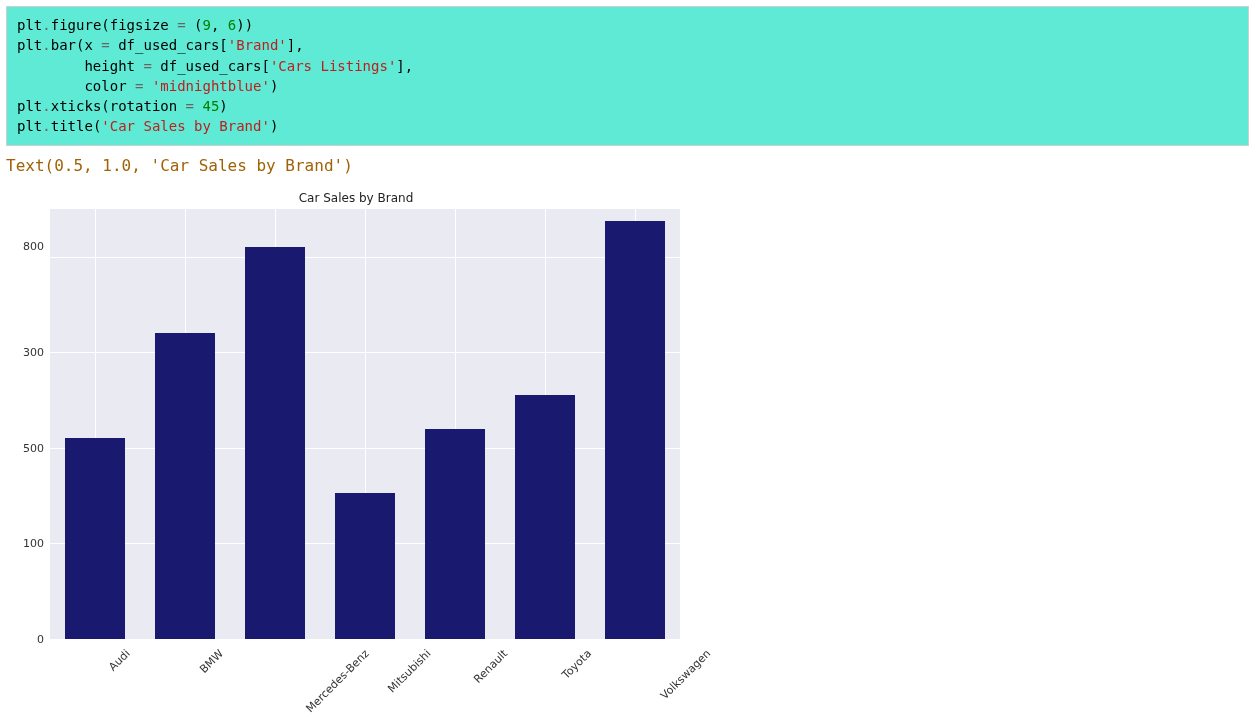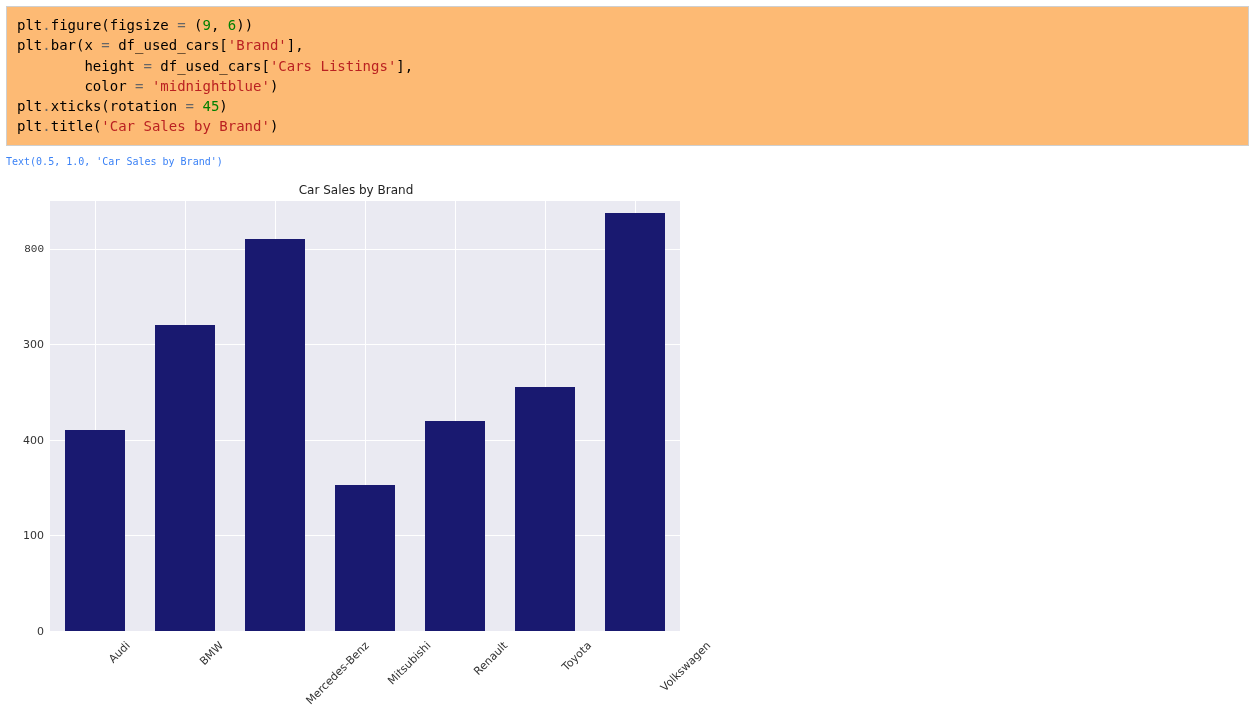--- a/index.html
+++ b/index.html
@@ -9,38 +9,38 @@
     font-family: "Segoe UI", "DejaVu Sans", Arial, sans-serif;
     color: #111;
     width: 1255px;
   }
   .page {
     padding: 4px 0 20px 0;
   }
   .code-cell {
     margin: 2px 6px 10px 6px;
     border: 1px solid #cfcfcf;
-    background: #fdba74;
+    background: #5eead4;
     padding: 8px 10px 8px 10px;
     font-family: "DejaVu Sans Mono", Menlo, Consolas, monospace;
     font-size: 14px;
     line-height: 1.45;
     white-space: pre;
     color: #000;
   }    
   .code-cell .num { color: #008000; }
   .code-cell .str { color: #ba2121; }
   .code-cell .op { color: #666666; }
   .code-cell .call { color: #000; }
   .text-out {
     margin: 8px 6px 16px 6px;
     font-family: "DejaVu Sans Mono", Menlo, Consolas, monospace;
-    font-size: 10px;
+    font-size: 16px;
     white-space: pre;
-    color: #3b82f6;
+    color: #a16207;
   }
 
   .chart-wrap {
     margin: 4px 17px 0 6px;
     width: 700px;
   }
   .chart-title {
     text-align: center;
     font-size: 12px;
     color: #222;
@@ -117,23 +117,23 @@
 <span class="call">plt</span><span class="op">.</span><span class="call">title</span><span class="call">(</span><span class="str">'Car Sales by Brand'</span><span class="call">)</span></div>
 
   <div class="text-out">Text(0.5, 1.0, 'Car Sales by Brand')</div>
 
   <div class="chart-wrap">
     <div class="chart-title">Car Sales by Brand</div>
     <div class="chart-body">
       <div class="yaxis" id="yaxis">
           <div class="ytick" style="top: 430px;">0</div>
           <div class="ytick" style="top: 334.444px;">100</div>
-          <div class="ytick" style="top: 238.889px;">400</div>
+          <div class="ytick" style="top: 238.889px;">500</div>
           <div class="ytick" style="top: 143.333px;">300</div>
-          <div class="ytick" style="top: 48px; font-family: Liberation Mono, monospace;">800</div>
+          <div class="ytick" style="top: 37px;">800</div>
         </div>
       <div class="plot" id="plot">
           <div class="gridline" style="top: 334.444px;"></div>
           <div class="gridline" style="top: 238.889px;"></div>
           <div class="gridline" style="top: 143.333px;"></div>
           <div class="gridline" style="top: 47.7778px;"></div>
           <div class="vgridline" style="left: 45px;"></div>
           <div class="bar" style="left: 15.3px; width: 59.4px; height: 200.667px; background: rgb(25, 25, 112);"></div>
           <div class="vgridline" style="left: 135px;"></div>
           <div class="bar" style="left: 105.3px; width: 59.4px; height: 305.778px; background: rgb(25, 25, 112);"></div>

